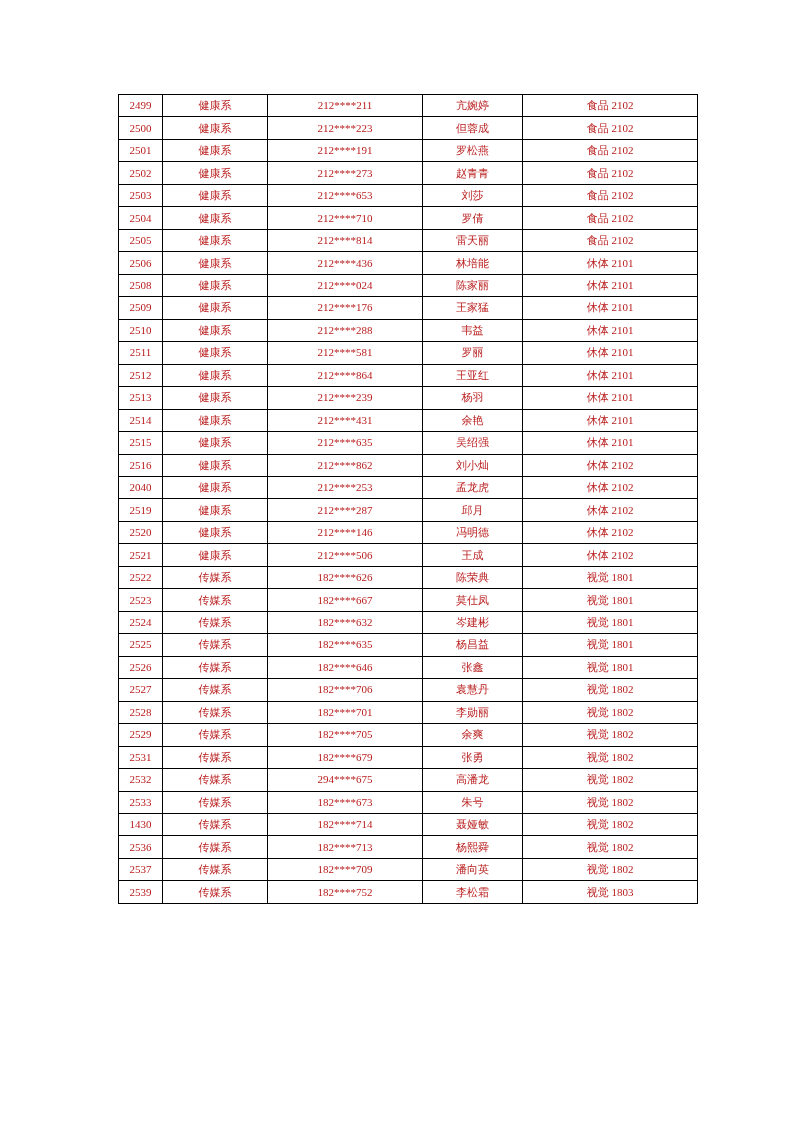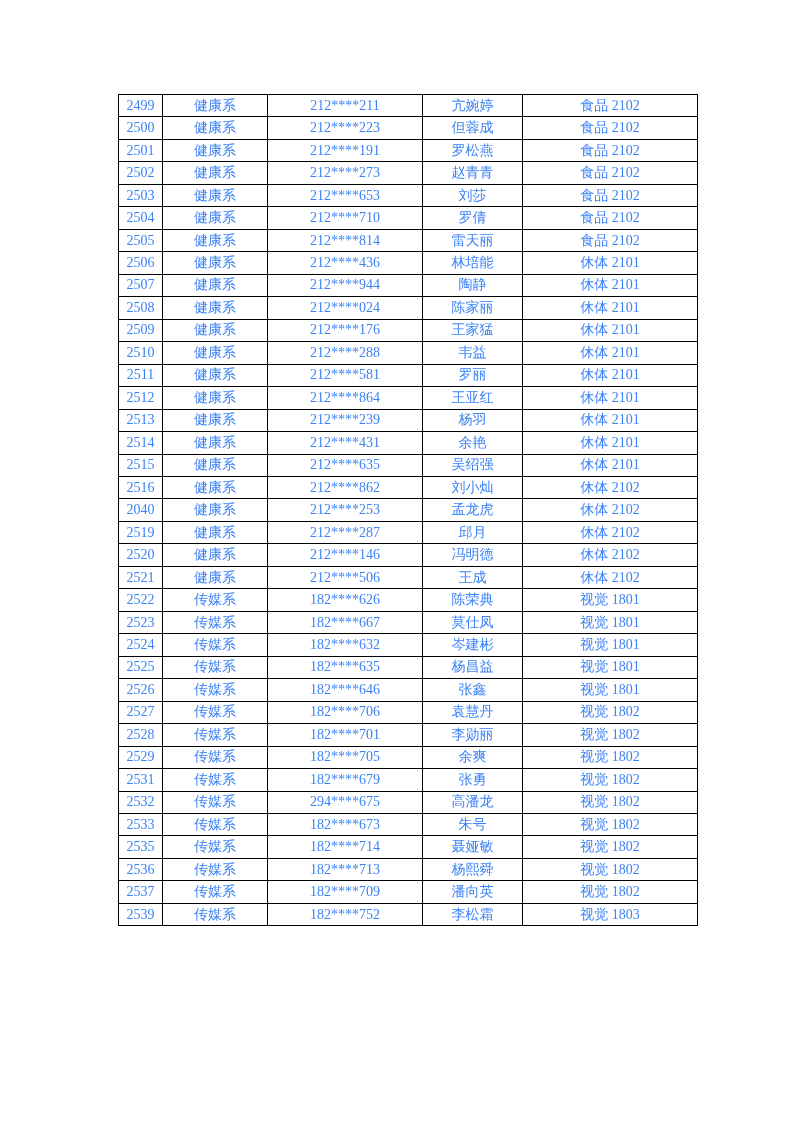--- a/index.html
+++ b/index.html
@@ -15,22 +15,22 @@
     overflow: hidden;
     font-family: "Liberation Serif", "DejaVu Serif", serif;
   }
   .data-table {
     position: absolute;
     left: 118px;
     top: 94px;
     width: 579px;
     border-collapse: collapse;
     table-layout: fixed;
-    font-size: 14px;
-    color: #3b82f6;
+    font-size: 11px;
+    color: #b91c1c;
   }
   .data-table td {
     border: 1px solid #000000;
     height: 21.47px;          
     padding: 0 2px;
     text-align: center;
     vertical-align: middle;
     white-space: nowrap;
     overflow: hidden;
     line-height: 1;
@@ -104,27 +104,20 @@
           <td>食品 2102</td>
         </tr>
         <tr>
           <td>2506</td>
           <td>健康系</td>
           <td>212****436</td>
           <td>林培能</td>
           <td>休体 2101</td>
         </tr>
         <tr>
-          <td>2507</td>
-          <td>健康系</td>
-          <td>212****944</td>
-          <td>陶静</td>
-          <td>休体 2101</td>
-        </tr>
-        <tr>
           <td>2508</td>
           <td>健康系</td>
           <td>212****024</td>
           <td>陈家丽</td>
           <td>休体 2101</td>
         </tr>
         <tr>
           <td>2509</td>
           <td>健康系</td>
           <td>212****176</td>
@@ -279,21 +272,21 @@
           <td>视觉 1802</td>
         </tr>
         <tr>
           <td>2533</td>
           <td>传媒系</td>
           <td>182****673</td>
           <td>朱号</td>
           <td>视觉 1802</td>
         </tr>
         <tr>
-          <td>2535</td>
+          <td>1430</td>
           <td>传媒系</td>
           <td>182****714</td>
           <td>聂娅敏</td>
           <td>视觉 1802</td>
         </tr>
         <tr>
           <td>2536</td>
           <td>传媒系</td>
           <td>182****713</td>
           <td>杨熙舜</td>

